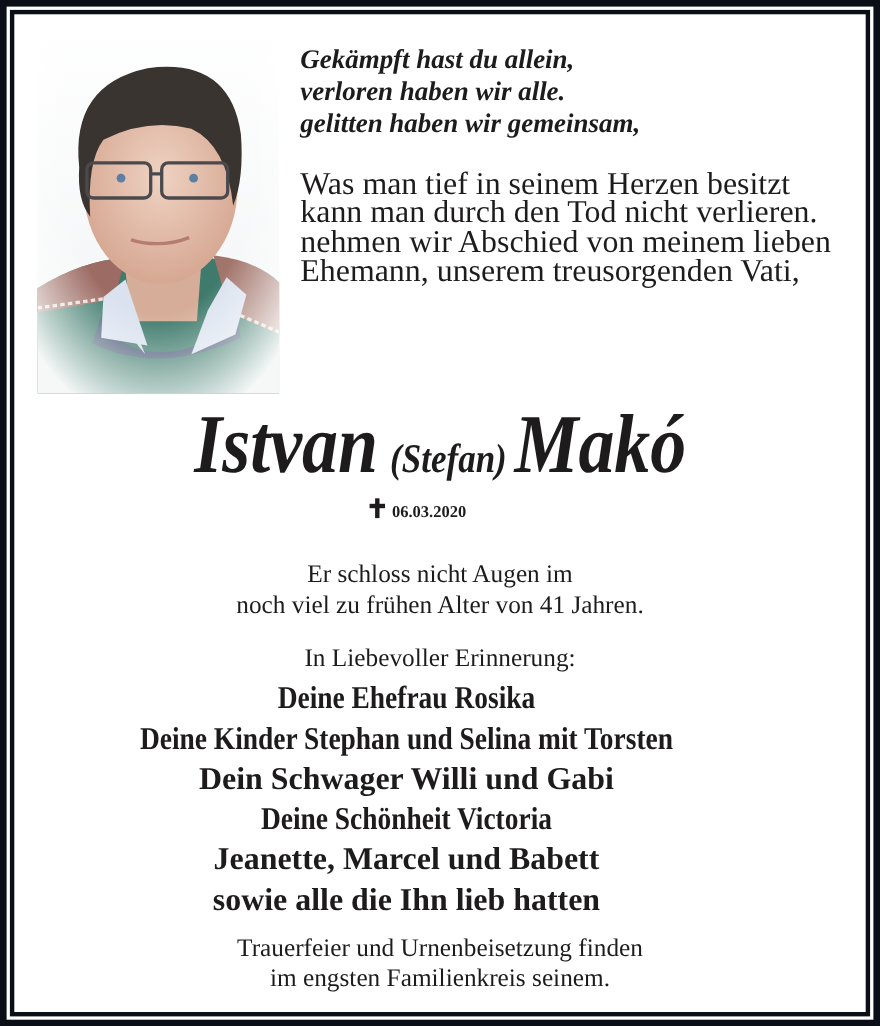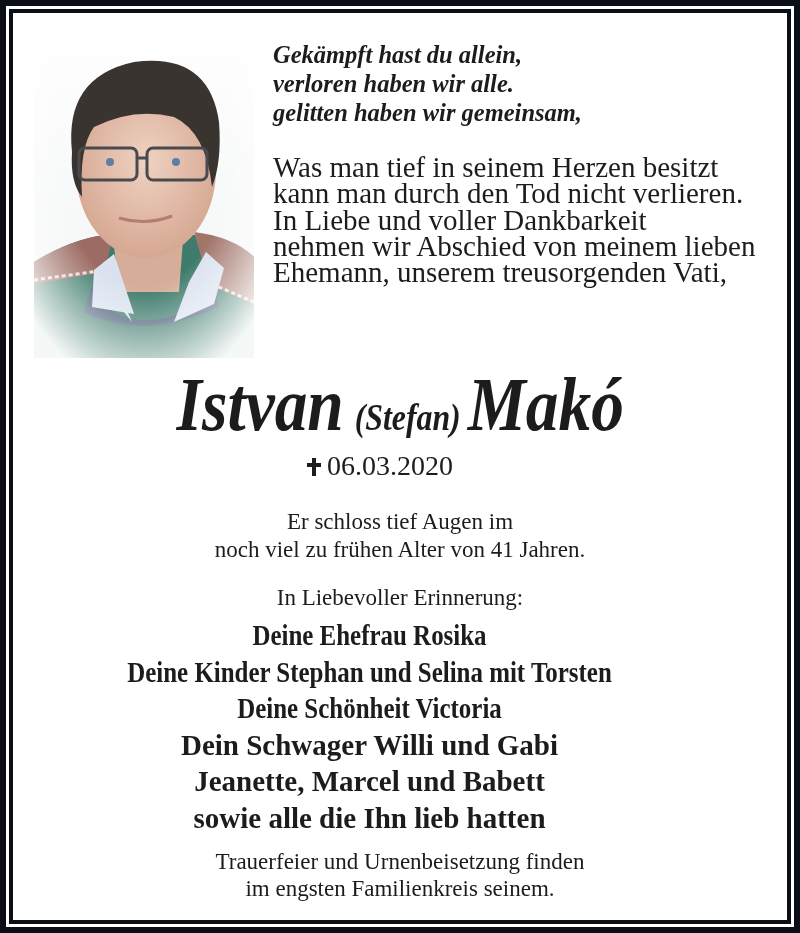--- a/index.html
+++ b/index.html
@@ -22,21 +22,21 @@
   .verse div { white-space:nowrap; }
 
   .name { position:absolute; left:0; top:364px; width:800px; text-align:center;
           font-weight:bold; font-style:italic; white-space:nowrap; line-height:80px; }
   .name .big { font-size:76px; display:inline-block; transform:scaleX(0.86); transform-origin:center; }
   .name .small { font-size:37px; display:inline-block; transform:scaleX(0.86); margin:0 -6px; }
   .name .big.first { margin-right:-10px; }
   .name .big.last { margin-left:-12px; }
 
   .death { position:absolute; left:0; top:452px; width:760px; text-align:center;
-           font-size:28px; line-height:28px; }
+           font-size:15px; line-height:28px;font-weight:bold; }
   .cross { display:inline-block; position:relative; width:14px; height:18px; margin-right:6px; vertical-align:-1px; }
   .cross::before { content:""; position:absolute; left:5px; top:0; width:4px; height:18px; background:#1d1b1c; }
   .cross::after { content:""; position:absolute; left:0; top:5px; width:14px; height:3.5px; background:#1d1b1c; }
 
   .age { position:absolute; left:0; top:508px; width:800px; text-align:center;
          font-size:23px; line-height:28px; }
   .mem { position:absolute; left:0; top:584px; width:800px; text-align:center;
          font-size:23px; line-height:28px; }
 
   .mourners { position:absolute; left:0; top:617px; width:739px; text-align:center;
@@ -101,53 +101,52 @@
 
 <div class="motto">
   <div>Gekämpft hast du allein,</div>
   <div>verloren haben wir alle.</div>
   <div>gelitten haben wir gemeinsam,</div>
 </div>
 
 <div class="verse">
   <div>Was man tief in seinem Herzen besitzt</div>
   <div>kann man durch den Tod nicht verlieren.</div>
-  <div>In Liebe und voller Dankbarkeit</div>
   <div>nehmen wir Abschied von meinem lieben</div>
   <div>Ehemann, unserem treusorgenden Vati,</div>
 </div>
 
 <div class="name">
   <span class="big first">Istvan</span>
   <span class="small">(Stefan)</span>
   <span class="big last">Makó</span>
 </div>
 
 <div class="death">
   <span class="cross"></span><span>06.03.2020</span>
 </div>
 
 <div class="age">
-  <div>Er schloss tief Augen im</div>
+  <div>Er schloss nicht Augen im</div>
   <div>noch viel zu frühen Alter von 41 Jahren.</div>
 </div>
 
 <div class="mem">In Liebevoller Erinnerung:</div>
 
 <div class="mourners">
   <div>
       <span class="cond">Deine Ehefrau Rosika</span>
     </div>
   <div>
       <span class="cond">Deine Kinder Stephan und Selina mit Torsten</span>
     </div>
+  <div>Dein Schwager Willi und Gabi</div>
   <div>
       <span class="cond">Deine Schönheit Victoria</span>
     </div>
-  <div>Dein Schwager Willi und Gabi</div>
   <div>Jeanette, Marcel und Babett</div>
   <div>sowie alle die Ihn lieb hatten</div>
 </div>
 
 <div class="footer">
   <div>Trauerfeier und Urnenbeisetzung finden</div>
   <div>im engsten Familienkreis seinem.</div>
 </div>
 
 </body></html>

